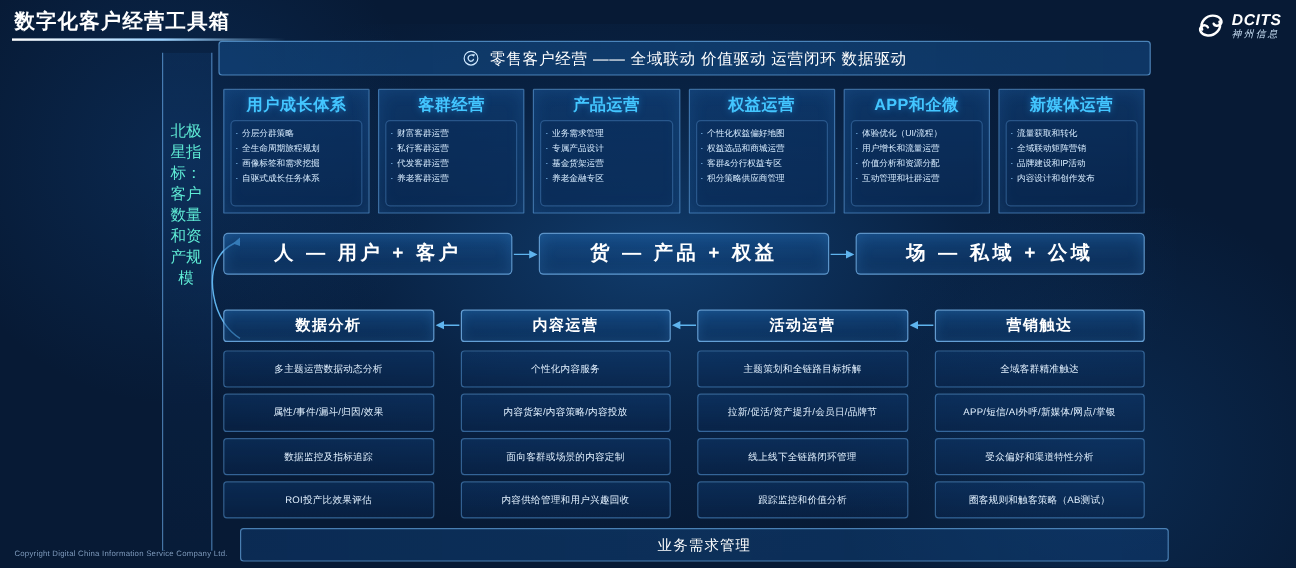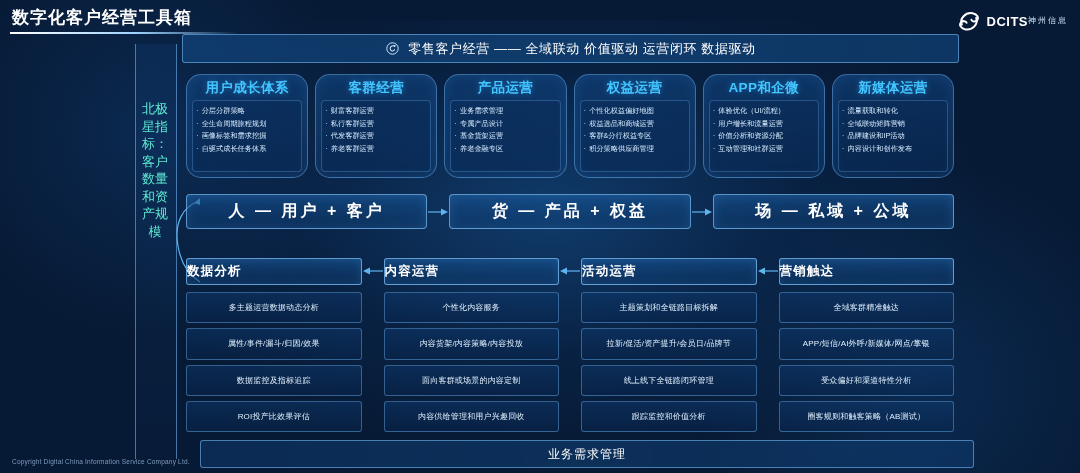--- a/index.html
+++ b/index.html
@@ -25,21 +25,21 @@
     background:radial-gradient(circle at 50% 50%, rgba(22,90,160,.25) 0%, rgba(8,30,60,0) 70%);pointer-events:none;}
 
   
   .title{position:absolute;left:12px;top:6px;font-size:17px;font-weight:bold;color:#ffffff;
     letter-spacing:1px;white-space:nowrap;text-align:right;}
   .title-rule{position:absolute;left:10px;top:32px;width:228px;height:2px;
     background:linear-gradient(90deg,#ffffff 0%,#9ed4ff 55%,rgba(120,190,255,0) 100%);}
 
   .logo{position:absolute;right:12px;top:9px;display:flex;align-items:center;gap:6px;}
   .logo-mark{width:24px;height:24px;flex:0 0 auto;}
-  .logo-txt{display:flex;line-height:1;}
+  .logo-txt{display:flex;flex-direction:column;line-height:1;font-style:italic;}
   .logo-en{font-size:13px;font-weight:bold;color:#ffffff;letter-spacing:.5px;}
   .logo-cn{font-size:8px;color:#cfe6fb;letter-spacing:2px;margin-top:2px;}
 
   
   .vbar{position:absolute;left:135px;top:44px;width:40px;height:415px;
     border-left:1px solid rgba(120,190,255,.55);border-right:1px solid rgba(120,190,255,.55);
     background:linear-gradient(180deg, rgba(20,70,130,.22), rgba(12,45,90,.10));}
   .vtext{position:absolute;left:137px;top:100px;width:36px;
     font-size:13px;line-height:17.5px;color:#5eead4;text-align:center;letter-spacing:0;
     font-weight:500;}
@@ -47,21 +47,21 @@
   
   .banner{position:absolute;left:182px;top:34px;width:775px;height:27px;
     border:1px solid rgba(125,195,255,.55);border-radius:3px;
     background:linear-gradient(90deg, rgba(20,78,140,.55), rgba(24,92,160,.45), rgba(20,78,140,.55));
     display:flex;align-items:center;justify-content:center;gap:8px;}
   .banner-txt{font-size:13px;color:#ffffff;letter-spacing:.6px;white-space:nowrap;}
 
   
   .cards{position:absolute;left:186px;top:74px;width:768px;height:104px;
     display:flex;gap:7px;}
-  .card{flex:1;border:1px solid rgba(120,190,255,.45);border-radius:15px;
+  .card{flex:1;border:1px solid rgba(120,190,255,.45);border-radius:1px;
     background:linear-gradient(180deg, rgba(18,72,135,.55) 0%, rgba(12,48,95,.45) 100%);
     box-shadow:inset 0 0 14px rgba(60,150,230,.16);
     display:flex;flex-direction:column;align-items:center;padding-top:4px;position:relative;}
   .card-h{font-size:13.5px;font-weight:bold;color:#43c6ff;letter-spacing:.4px;white-space:nowrap;
     text-shadow:0 0 6px rgba(40,150,230,.6);margin-bottom:3px;}
   .card-body{width:calc(100% - 10px);flex:1;border:1px solid rgba(110,180,245,.30);border-radius:4px;
     background:rgba(10,40,82,.35);padding:4px 3px 3px 3px;box-sizing:border-box;margin-bottom:5px;}
   .card-li{display:flex;align-items:flex-start;gap:3px;font-size:7.2px;line-height:12.5px;color:#d7ecff;
     white-space:nowrap;}
   .dot{color:#8fcdff;font-size:8px;line-height:12.5px;flex:0 0 auto;}
@@ -74,21 +74,21 @@
     box-shadow:inset 0 0 12px rgba(70,160,235,.22);
     display:flex;align-items:center;justify-content:center;}
   .flow-txt{font-size:16px;font-weight:bold;color:#ffffff;letter-spacing:3px;white-space:nowrap;}
   .arrow{flex:0 0 22px;display:flex;align-items:center;justify-content:center;}
 
   
   .heads{position:absolute;left:186px;top:258px;width:768px;height:26px;display:flex;align-items:center;}
   .head-box{flex:1;height:25px;border:1px solid rgba(135,200,255,.70);border-radius:3px;
     background:linear-gradient(180deg, rgba(22,82,145,.62), rgba(13,52,100,.52));
     box-shadow:inset 0 0 10px rgba(70,160,235,.20);
-    display:flex;align-items:center;justify-content:flex-start;}
+    display:flex;align-items:center;justify-content:center;}
   .head-txt{font-size:12.5px;font-weight:bold;color:#ffffff;letter-spacing:1.2px;white-space:nowrap;}
   .arrow-l{flex:0 0 22px;display:flex;align-items:center;justify-content:center;}
 
   
   .grid{position:absolute;left:186px;top:292px;width:768px;height:140px;display:flex;gap:22px;}
   .col{flex:1;display:flex;flex-direction:column;gap:5px;justify-content:flex-end;}
   .cell{flex:1;border:1px solid rgba(110,180,245,.42);border-radius:3px;
     background:linear-gradient(180deg, rgba(14,58,112,.50), rgba(10,40,82,.42));
     display:flex;align-items:center;justify-content:center;}
   .cell-txt{font-size:8px;color:#e2f1ff;letter-spacing:.2px;white-space:nowrap;}

